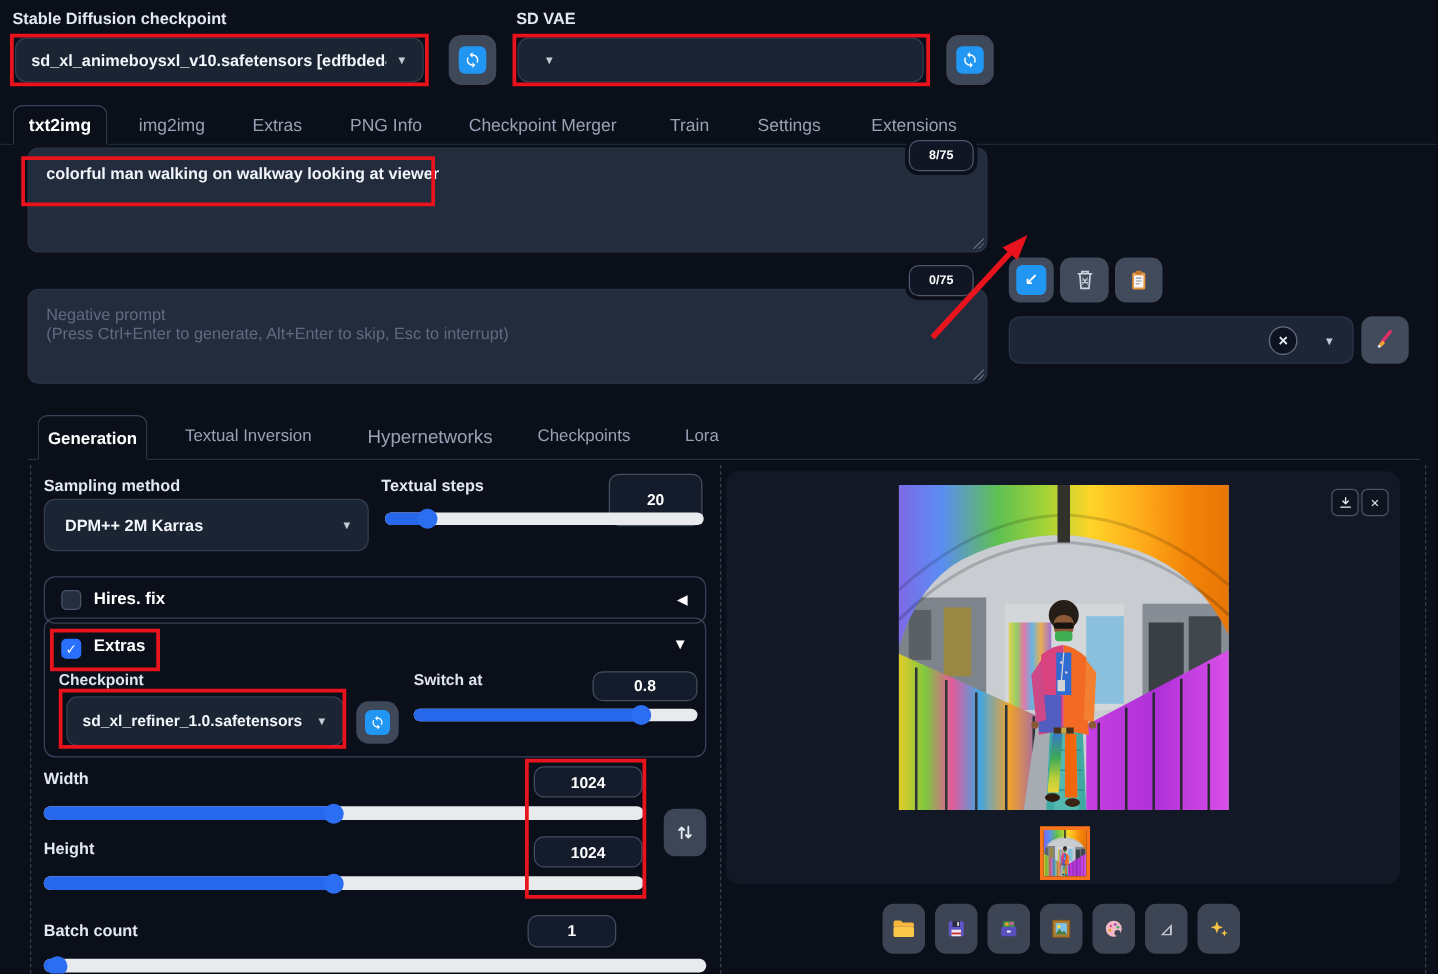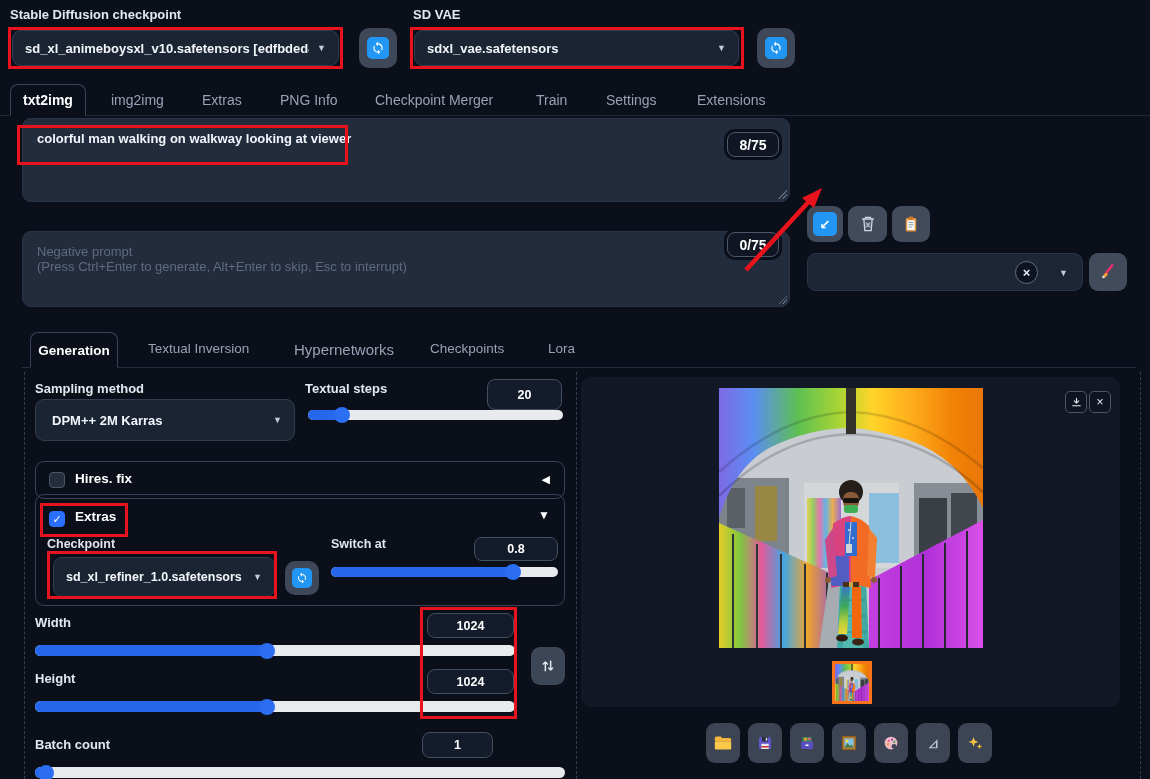--- a/index.html
+++ b/index.html
@@ -22,21 +22,21 @@
 
   
   .tab { position:absolute; font-size:14px; color:#98a2b5; cursor:pointer; white-space:nowrap; }
   .tab-active-box { position:absolute; background:#0b0f19; border:1px solid #39445a; border-bottom:1px solid #0b0f19; border-radius:8px 8px 0 0; display:flex; align-items:center; justify-content:center; font-size:14px; font-weight:700; color:#fff; cursor:pointer; z-index:2; }
 
   textarea { width:100%; height:100%; background:#232c3d; border:1px solid #2b3447; border-radius:9px; resize:none; color:#f2f5fa; font-family:inherit; font-size:13px; font-weight:700; padding:12px 14px; outline:none; }
   textarea::placeholder { color:#5f6b80; font-weight:400; }
   .resize-handle { position:absolute; width:9px; height:9px; background:
      linear-gradient(135deg, transparent 0 50%, #5a6578 50% 58%, transparent 58% 72%, #5a6578 72% 80%, transparent 80%); }
 
-  .counter { position:absolute; background:#101624; border:1px solid #4d586d; border-radius:8px; box-shadow:0 0 0 3px #0b0f19; font-size:14px; font-weight:700; color:#fff; display:flex; align-items:center; justify-content:center; z-index:3;margin-top:20px; }
+  .counter { position:absolute; background:#101624; border:1px solid #4d586d; border-radius:8px; box-shadow:0 0 0 3px #0b0f19; font-size:10px; font-weight:700; color:#fff; display:flex; align-items:center; justify-content:center; z-index:3; }
 
   .gen-btn { position:absolute; left:807px; top:128px; width:318px; height:70px; border-radius:9px;
      background:linear-gradient(135deg,#fb8a1e 0%,#f06b07 60%,#e85c04 100%); border:none; color:#fff;
      font-family:inherit; font-size:15px; font-weight:700; cursor:pointer; }
 
   .sq-btn { position:absolute; background:#414b5c; border-radius:9px; display:flex; align-items:center; justify-content:center; cursor:pointer; }
 
   .value-box { position:absolute; background:#141b2a; border:1px solid #434e60; border-radius:8px; display:flex; align-items:center; justify-content:center; font-size:12.5px; font-weight:700; color:#fff; }
 
   .slider { position:absolute; height:10px; border-radius:6px; background:#e9eaee; cursor:pointer; }
@@ -172,21 +172,20 @@
   <div class="abs refresh-btn" style="left:359px; top:28px; width:38px; height:40px;">
     <span class="refresh-inner" style="width:22px; height:22px;">
       <svg width="14" height="14" viewBox="0 0 24 24">
           <path fill="#fff" d="M12 4V1L8 5l4 4V6c3.31 0 6 2.69 6 6 0 1.01-.25 1.97-.7 2.8l1.46 1.46C19.54 15.03 20 13.57 20 12c0-4.42-3.58-8-8-8zm0 14c-3.31 0-6-2.69-6-6 0-1.01.25-1.97.7-2.8L5.24 7.74C4.46 8.97 4 10.43 4 12c0 4.42 3.58 8 8 8v3l4-4-4-4v3z"></path>
         </svg>
     </span>
   </div>
 
   <div class="abs lbl" style="left:413px; top:7px;">SD VAE</div>
   <div class="abs dd" style="left:414px; top:30px; width:325px; height:36px;">
-    <span class="dd-text">sdxl_vae.safetensors</span>
     <span class="caret">▼</span>
   </div>
   <div class="abs refresh-btn" style="left:757px; top:28px; width:38px; height:40px;">
     <span class="refresh-inner" style="width:22px; height:22px;">
       <svg width="14" height="14" viewBox="0 0 24 24">
           <path fill="#fff" d="M12 4V1L8 5l4 4V6c3.31 0 6 2.69 6 6 0 1.01-.25 1.97-.7 2.8l1.46 1.46C19.54 15.03 20 13.57 20 12c0-4.42-3.58-8-8-8zm0 14c-3.31 0-6-2.69-6-6 0-1.01.25-1.97.7-2.8L5.24 7.74C4.46 8.97 4 10.43 4 12c0 4.42 3.58 8 8 8v3l4-4-4-4v3z"></path>
         </svg>
     </span>
   </div>
 
@@ -261,21 +260,21 @@
   <div class="dashed-v" style="left:576px; top:372px; height:407px;"></div>
   <div class="dashed-v" style="left:1140px; top:372px; height:407px;"></div>
 
   <div class="abs lbl" style="left:35px; top:381px;">Sampling method</div>
   <div class="abs dd" style="left:35px; top:399px; width:260px; height:42px;">
     <span class="dd-text" style="padding-left:4px;">DPM++ 2M Karras</span>
     <span class="caret">▼</span>
   </div>
 
   <div class="abs lbl" style="left:305px; top:381px;">Textual steps</div>
-  <div class="value-box" style="left:487px; top:379px; width:75px; height:31px;">20</div>
+  <div class="value-box" style="left:487px; top:379px; width:75px; height:42px;">20</div>
   <div class="slider" style="left:308px; top:410px; width:255px;">
     <div class="fill" style="width:13.3%;"></div>
       <div class="thumb" style="left:13.3%;"></div>
   </div>
 
   <div class="panel-box" style="left:35px; top:447px; width:530px; height:38px;margin-top:14px;">
     <div class="checkbox" style="left:13px; top:10px;"></div>
     <span class="abs" style="left:39px; top:9px; font-size:13.5px; font-weight:700; color:#fff;">Hires. fix</span>
     <span class="abs" style="right:14px; top:11px; font-size:11px; color:#fff;">◀</span>
   </div>

